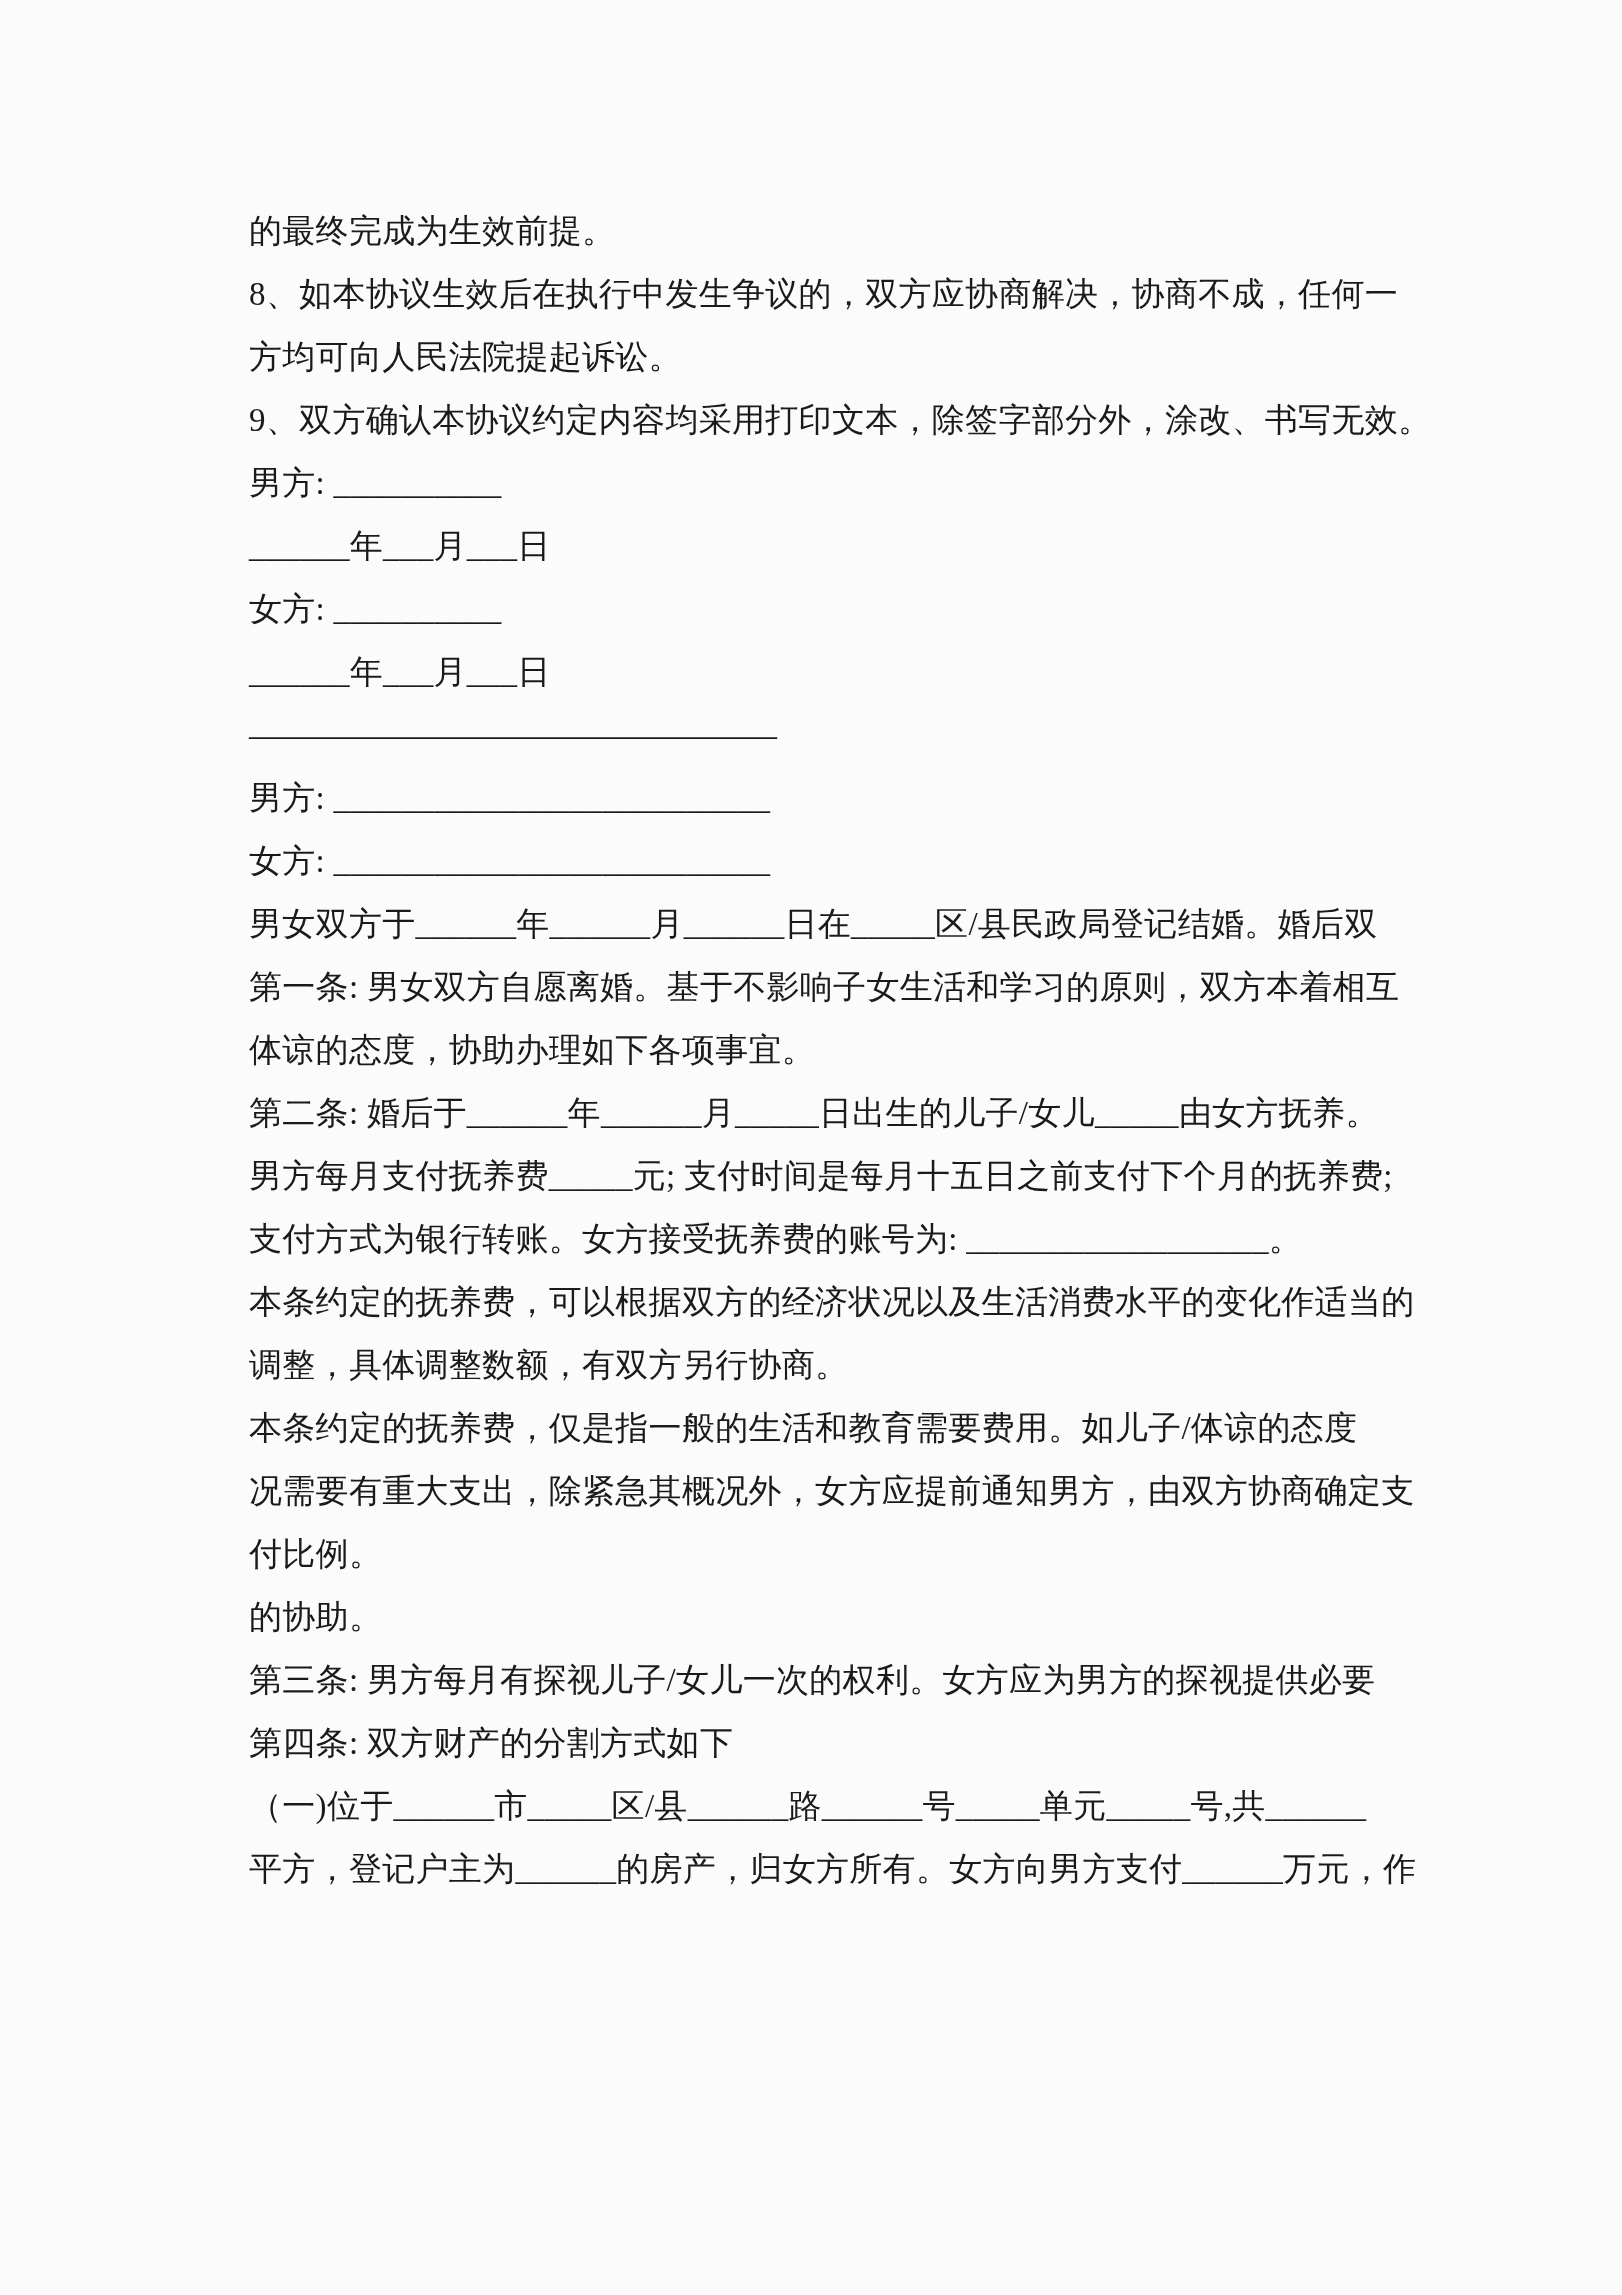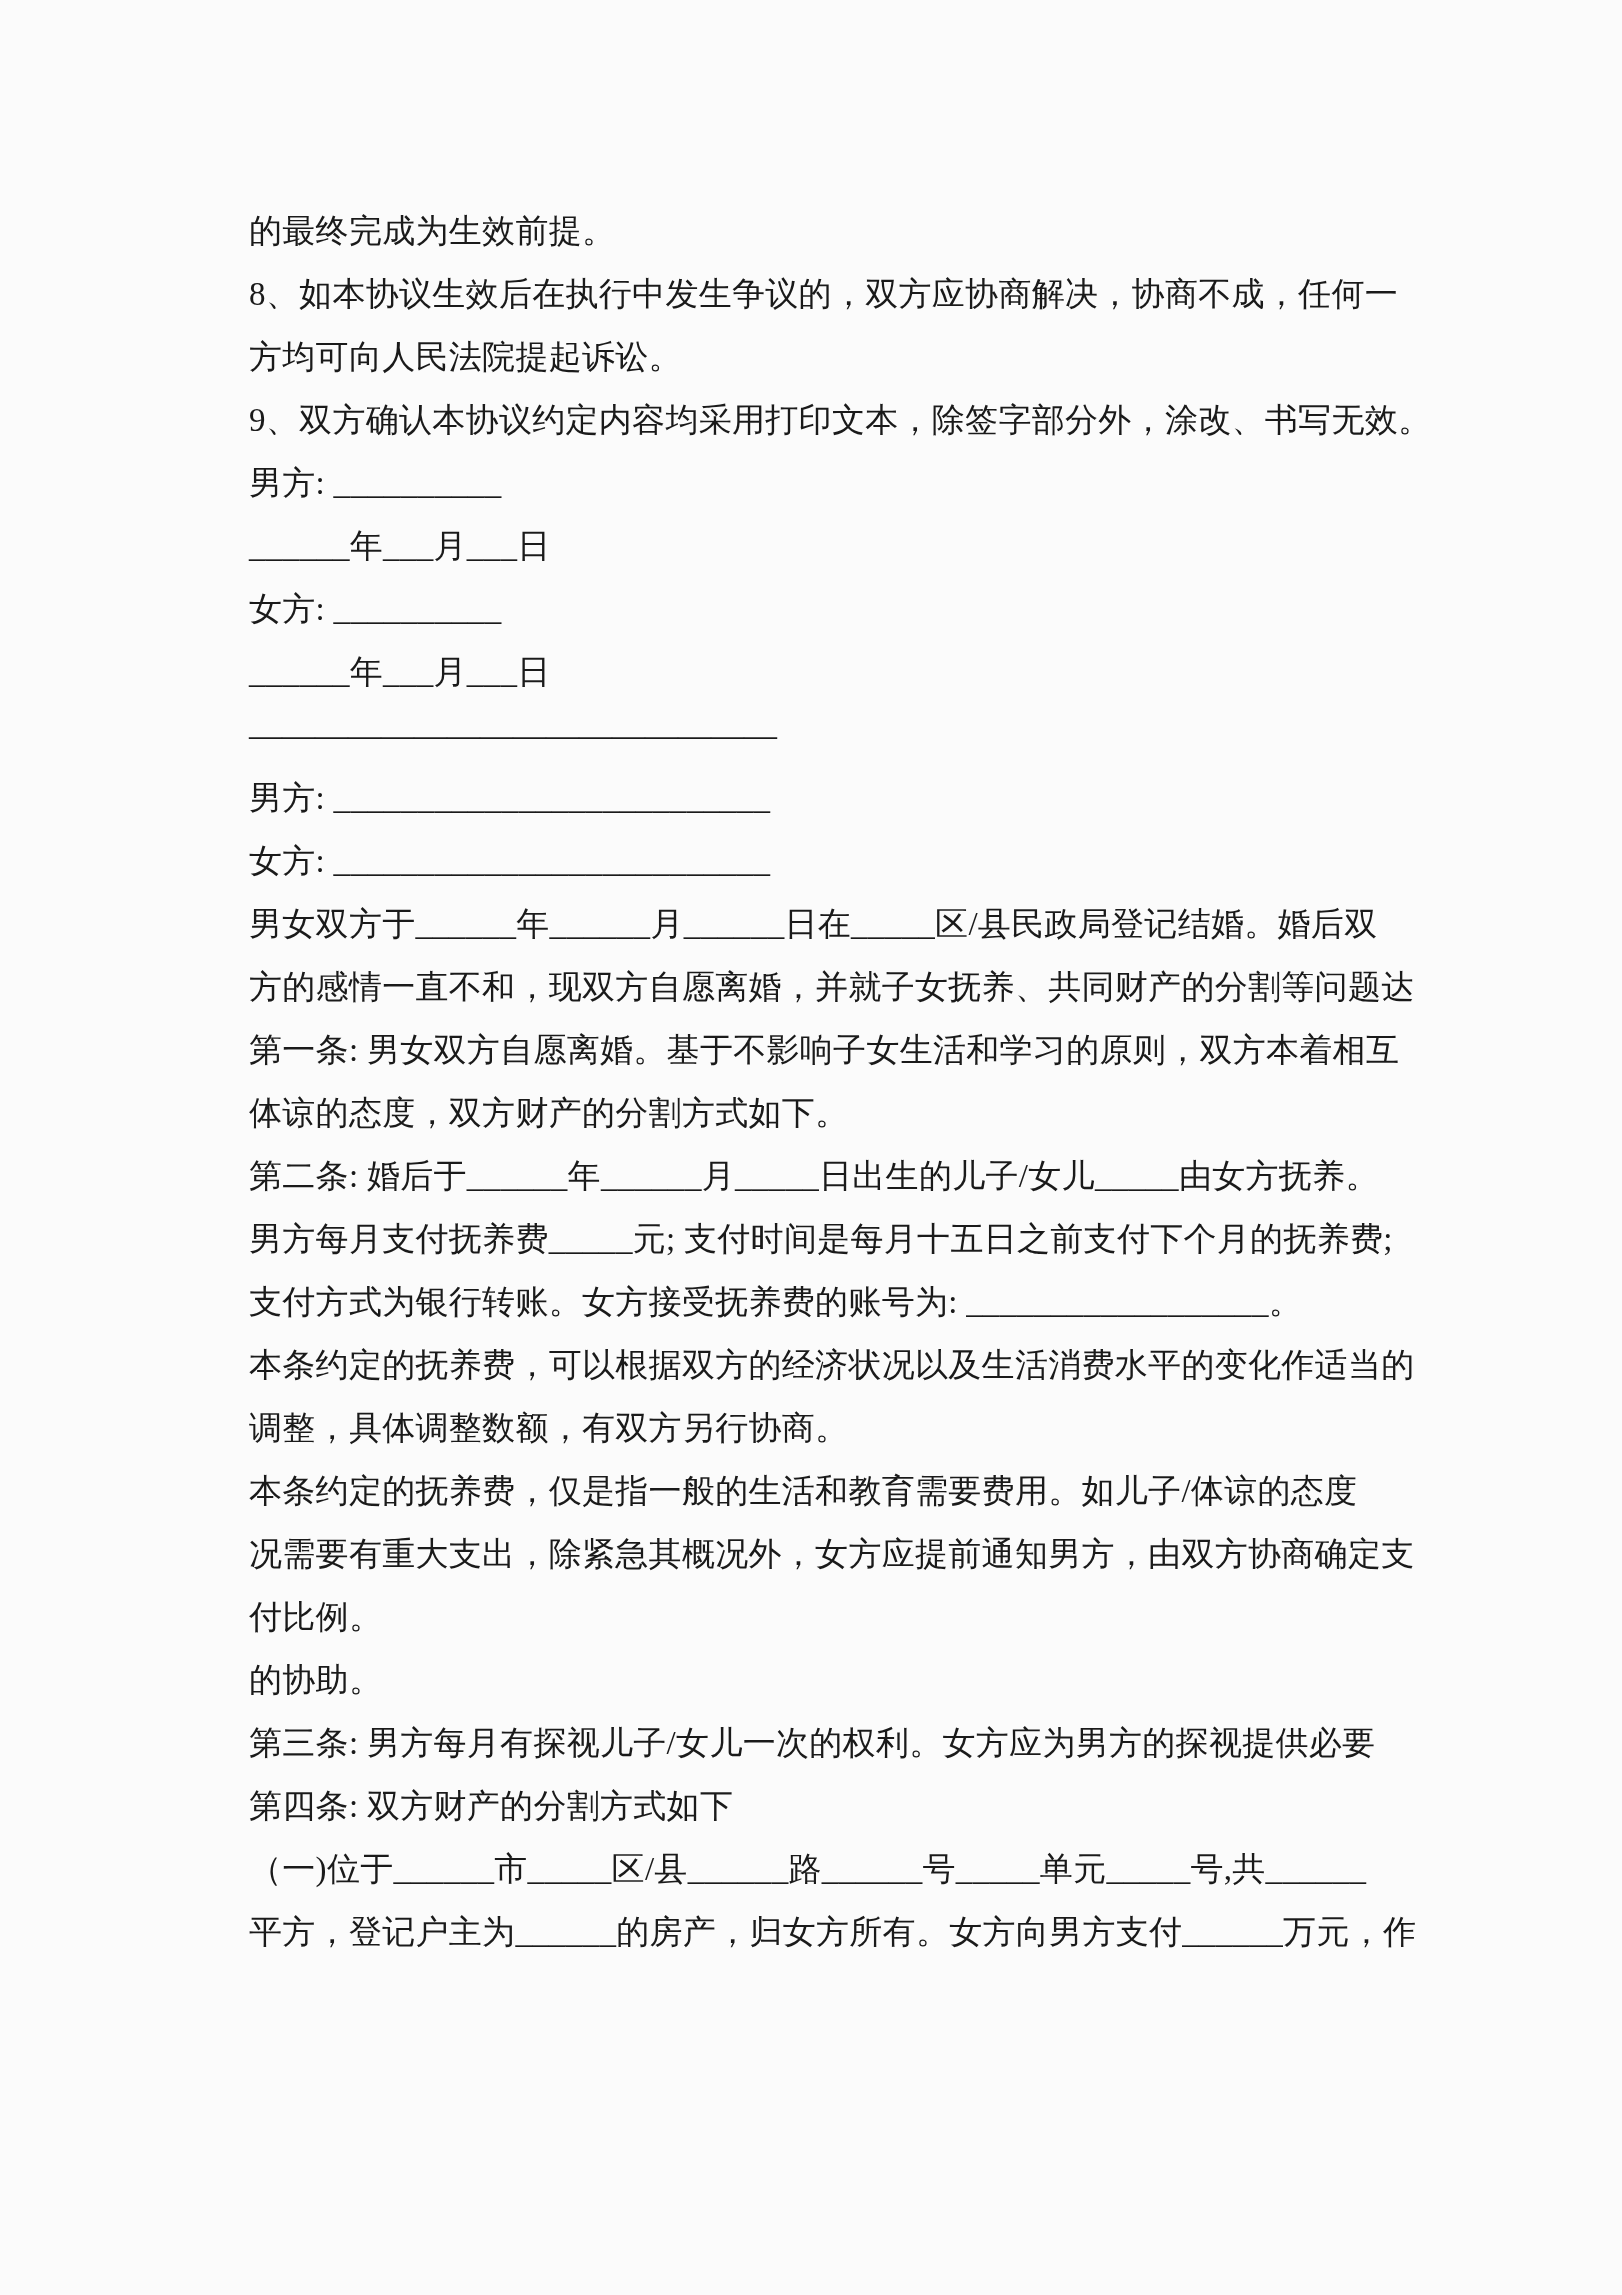--- a/index.html
+++ b/index.html
@@ -43,23 +43,22 @@
     <div class="line">方均可向人民法院提起诉讼。</div>
     <div class="line">9、双方确认本协议约定内容均采用打印文本，除签字部分外，涂改、书写无效。</div>
     <div class="line">男方: __________</div>
     <div class="line">______年___月___日</div>
     <div class="line">女方: __________</div>
     <div class="line">______年___月___日</div>
     <div class="line divider">————————————————</div>
     <div class="line">男方: __________________________</div>
     <div class="line">女方: __________________________</div>
     <div class="line">男女双方于______年______月______日在_____区/县民政局登记结婚。婚后双</div>
-    <div class="line">方的感情一直不和，现双方自愿离婚，并就子女抚养、共同财产的分割等问题达</div>
     <div class="line">第一条: 男女双方自愿离婚。基于不影响子女生活和学习的原则，双方本着相互</div>
-    <div class="line">体谅的态度，双方财产的分割方式如下。</div>
+    <div class="line">体谅的态度，协助办理如下各项事宜。</div>
     <div class="line">第二条: 婚后于______年______月_____日出生的儿子/女儿_____由女方抚养。</div>
     <div class="line">男方每月支付抚养费_____元; 支付时间是每月十五日之前支付下个月的抚养费;</div>
     <div class="line">支付方式为银行转账。女方接受抚养费的账号为: __________________。</div>
     <div class="line">本条约定的抚养费，可以根据双方的经济状况以及生活消费水平的变化作适当的</div>
     <div class="line">调整，具体调整数额，有双方另行协商。</div>
     <div class="line">本条约定的抚养费，仅是指一般的生活和教育需要费用。如儿子/体谅的态度</div>
     <div class="line">况需要有重大支出，除紧急其概况外，女方应提前通知男方，由双方协商确定支</div>
     <div class="line">付比例。</div>
     <div class="line">的协助。</div>
     <div class="line">第三条: 男方每月有探视儿子/女儿一次的权利。女方应为男方的探视提供必要</div>

